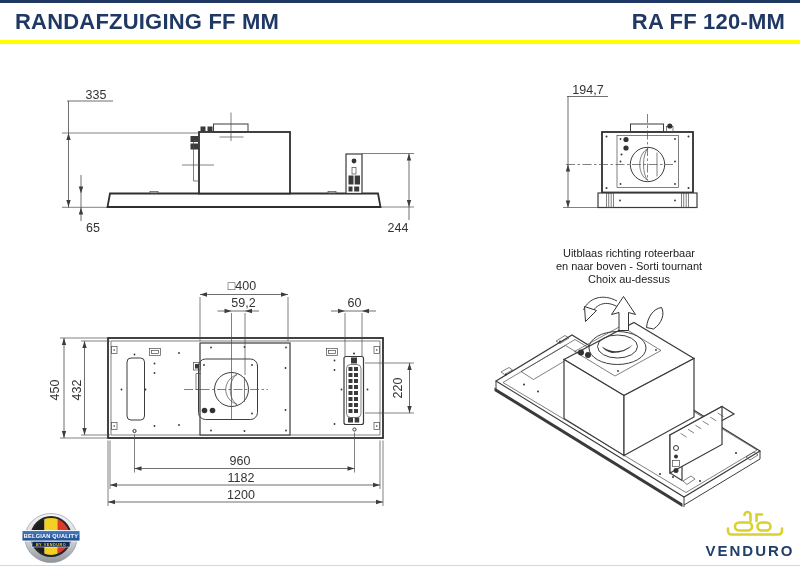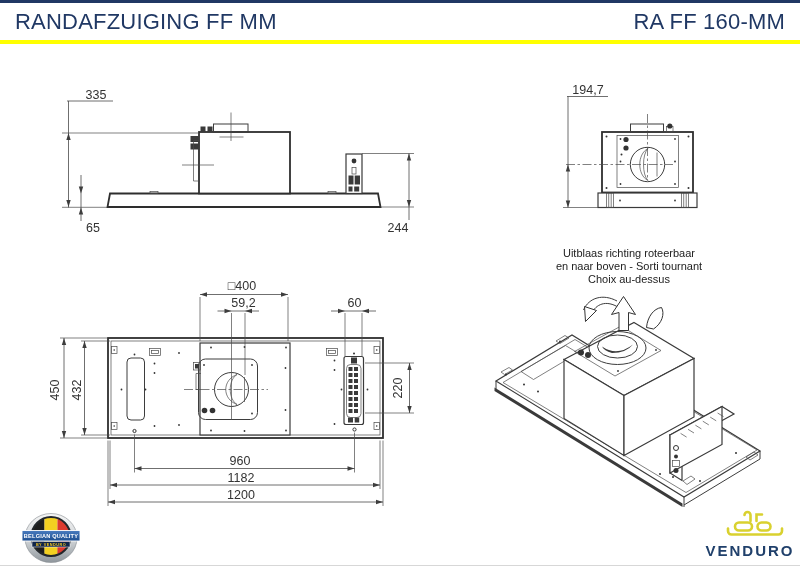--- a/index.html
+++ b/index.html
@@ -1,21 +1,21 @@
 <!DOCTYPE html>
 <html><head>
 <meta charset="utf-8">
 <style>
   html,body{margin:0;padding:0;background:#fff;}
   .page{position:relative;width:800px;height:573px;background:#fff;overflow:hidden;
         font-family:"Liberation Sans","DejaVu Sans",sans-serif;}
   .header{position:absolute;top:0;left:0;right:0;height:37px;
           border-top:3px solid #203864;border-bottom:4px solid #ffff00;
           display:flex;justify-content:space-between;align-items:center;padding:0 15px;}
-  .header .ttl{color:#203864;font-size:22px;font-weight:400;letter-spacing:.2px;white-space:nowrap;}
+  .header .ttl{color:#203864;font-size:22px;font-weight:700;letter-spacing:.2px;white-space:nowrap;}
   .footer-rule{position:absolute;left:0;right:0;top:565px;height:1px;background:#d7d7d7;}
   svg{position:absolute;top:0;left:0;}
   svg text{font-family:"Liberation Sans","DejaVu Sans",sans-serif;fill:#333;font-size:12.5px;}
   .note{font-size:11px;fill:#222;}
   .thk{stroke:#2e2e2e;stroke-width:1.8;fill:#fff;}
   .med{stroke:#3a3a3a;stroke-width:1.2;fill:#fff;}
   .ln{stroke:#3d3d3d;stroke-width:1;fill:none;}
   .thin{stroke:#4a4a4a;stroke-width:.7;fill:none;}
   .dim{stroke:#4a4a4a;stroke-width:.8;fill:none;}
   .cl{stroke:#4a4a4a;stroke-width:.7;fill:none;stroke-dasharray:9 2.5 2.5 2.5;}
@@ -25,21 +25,21 @@
   .wht{fill:#fff;stroke:#333;stroke-width:1;}
   .brand-word{font-size:15px;font-weight:bold;letter-spacing:2px;fill:#20406b;}
   .ylw{stroke:#d9d12f;fill:none;stroke-width:2.6;stroke-linecap:round;}
 </style>
 </head>
 <body>
 <div class="page">
 
   <div class="header">
     <span class="ttl">RANDAFZUIGING FF MM</span>
-    <span class="ttl">RA FF 160-MM</span>
+    <span class="ttl">RA FF 120-MM</span>
   </div>
 
   <svg width="800" height="573" viewBox="0 0 800 573">
 
     <g>
       <polygon class="thk" points="110,193.5 378,193.5 380.5,207 107.5,207"></polygon>
       <rect class="thin" x="150" y="191.6" width="8" height="2" fill="#fff"></rect>
       <rect class="thin" x="328" y="191.6" width="8" height="2" fill="#fff"></rect>
       <rect class="thk" x="199" y="132" width="91" height="61.5"></rect>
       <rect class="ln" x="213.5" y="124" width="34.5" height="8" fill="#fff"></rect>

